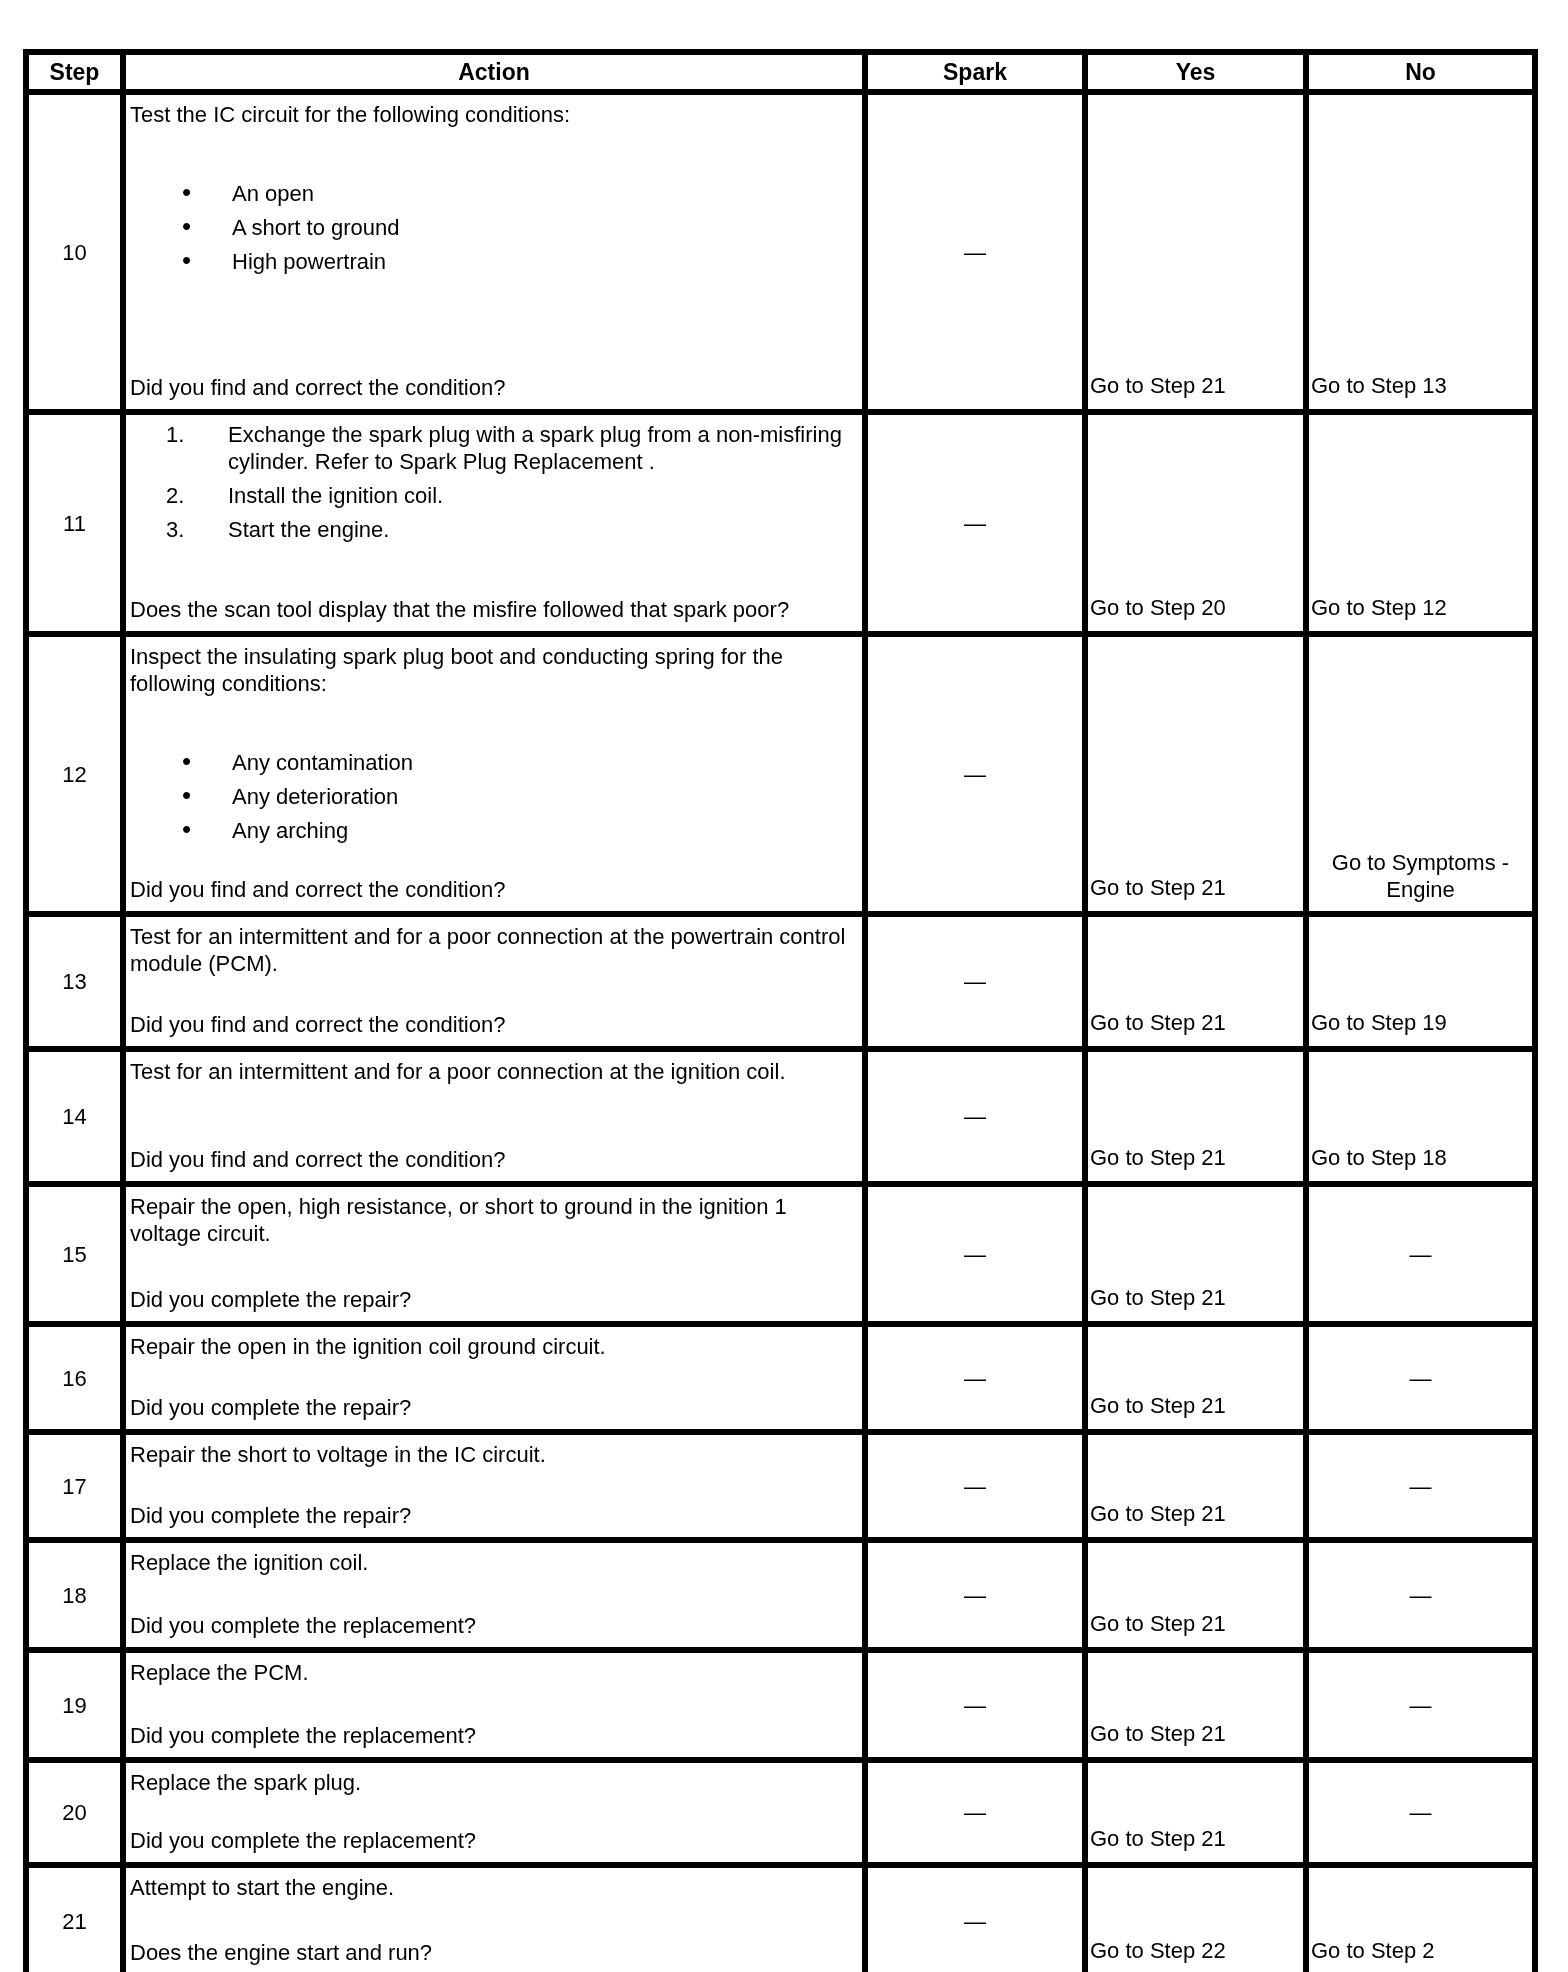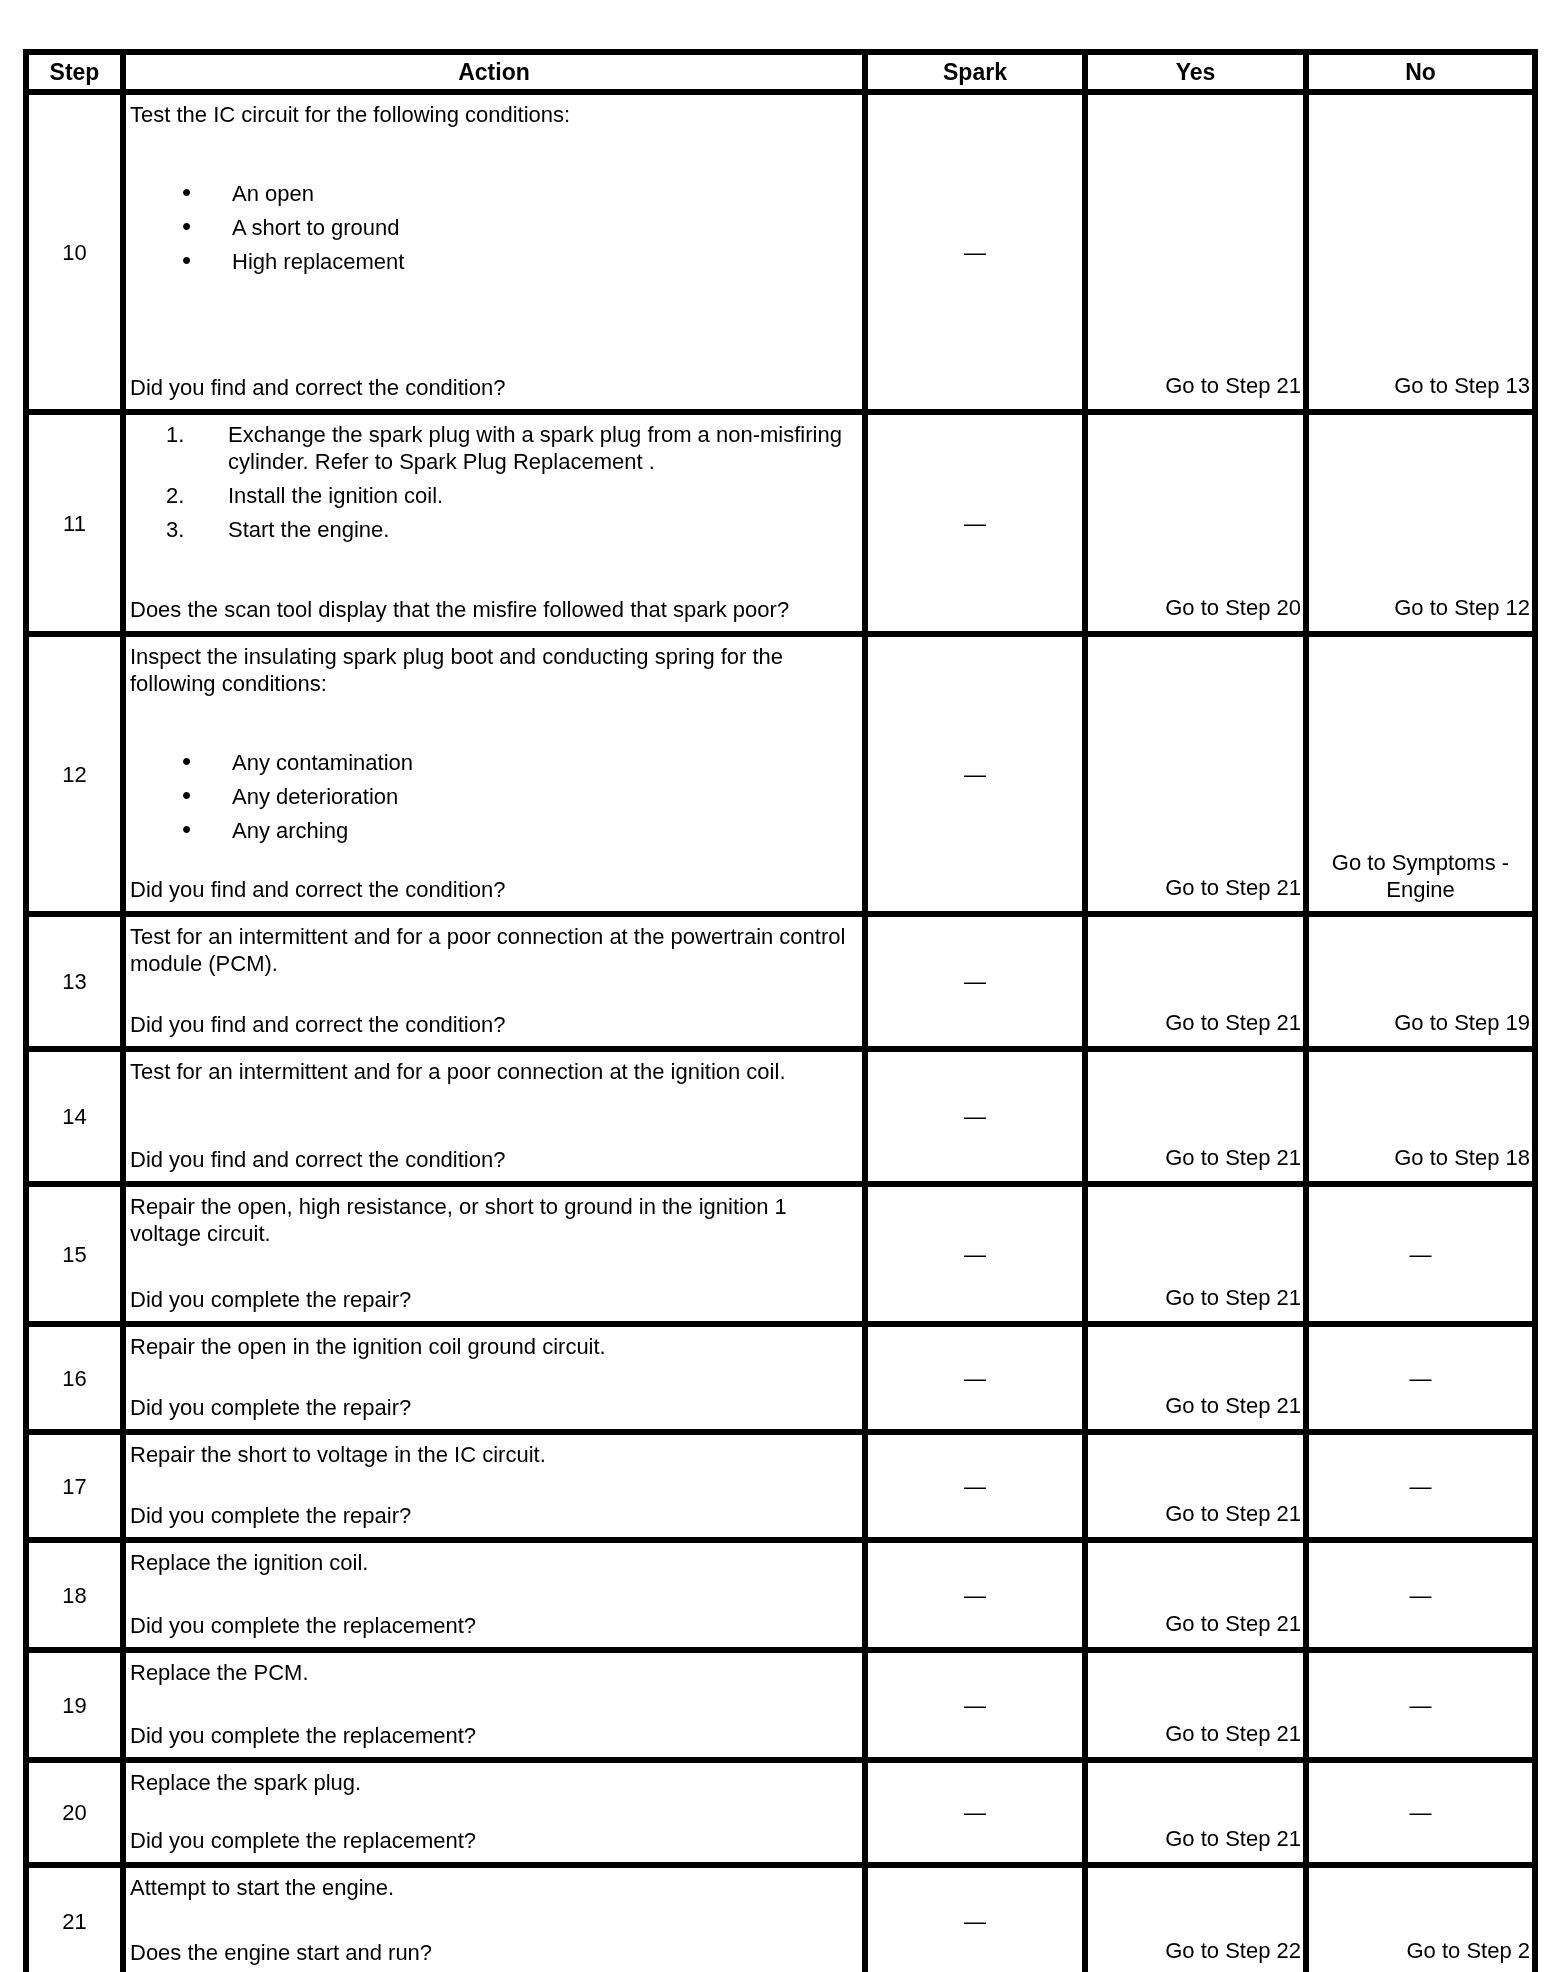--- a/index.html
+++ b/index.html
@@ -38,21 +38,21 @@
 
   ul.blist { list-style:none; margin:52px 0 0 0; padding:0; }
   ul.blist li { position:relative; padding-left:102px; margin-bottom:7px; }
   ul.blist li::before { content:"•"; position:absolute; left:52px; top:-1px; font-size:26px; }
 
   ol.nlist { list-style:none; counter-reset:li; margin:0; padding:0; }
   ol.nlist li { counter-increment:li; position:relative; padding-left:98px; margin-bottom:7px; }
   ol.nlist li::before { content:counter(li) "."; position:absolute; left:36px; }
 
   td.mid  { text-align:center; vertical-align:middle; }
-  td.goto { text-align:right; vertical-align:bottom; padding:0 2px 10px 2px; }
+  td.goto { text-align:left; vertical-align:bottom; padding:0 2px 10px 2px; }
   td.goto.left { text-align:center; padding:0 2px 8px 2px; }
 </style>
 </head>
 <body>
 
 <table class="diag">
   <colgroup>
     <col style="width:97px">
       <col style="width:742px">
       <col style="width:220px">
@@ -70,21 +70,21 @@
   </thead>
   <tbody>
 
     <tr class="h320">
       <td class="step">10</td>
       <td class="action">
         <div>Test the IC circuit for the following conditions:</div>
         <ul class="blist">
           <li><span>An open</span></li>
           <li><span>A short to ground</span></li>
-          <li><span>High replacement</span></li>
+          <li><span>High powertrain</span></li>
         </ul>
         <div class="q">Did you find and correct the condition?</div>
       </td>
       <td class="mid">—</td>
       <td class="goto">Go to Step 21</td>
       <td class="goto">Go to Step 13</td>
     </tr>
 
     <tr class="h222">
       <td class="step">11</td>

